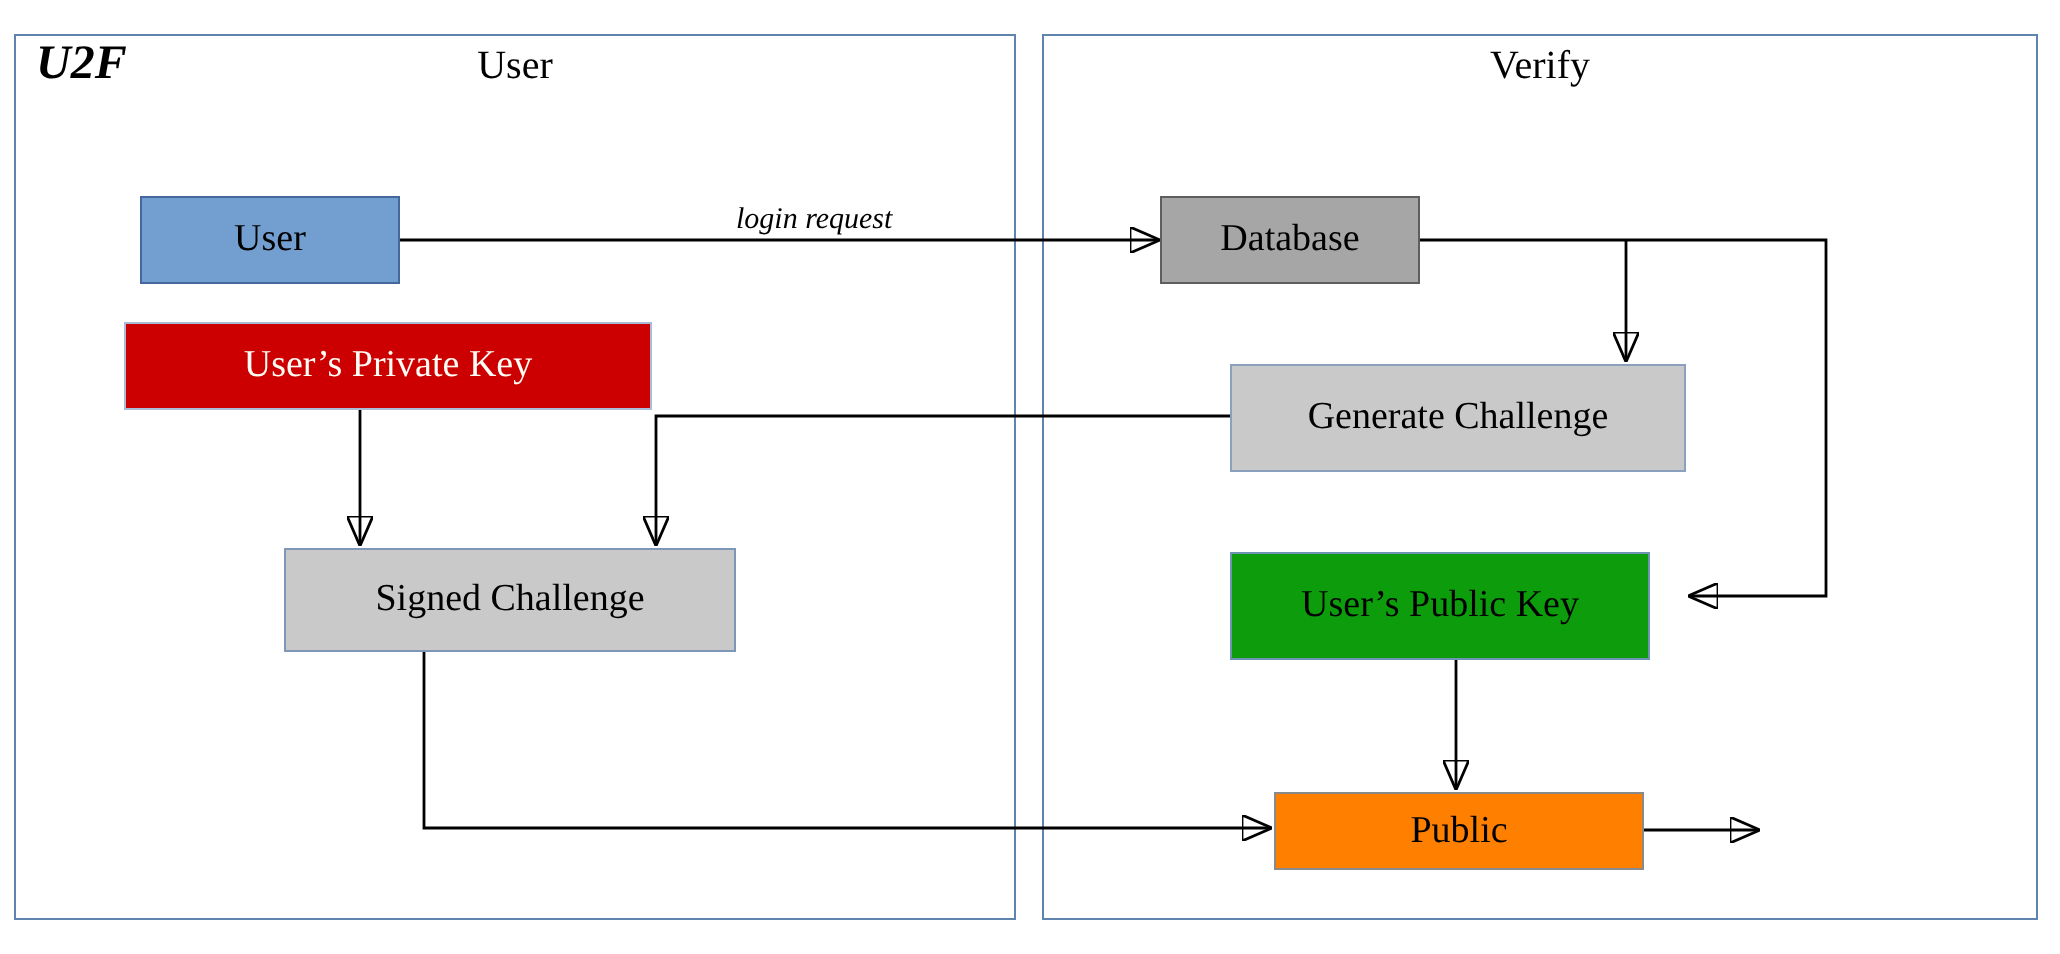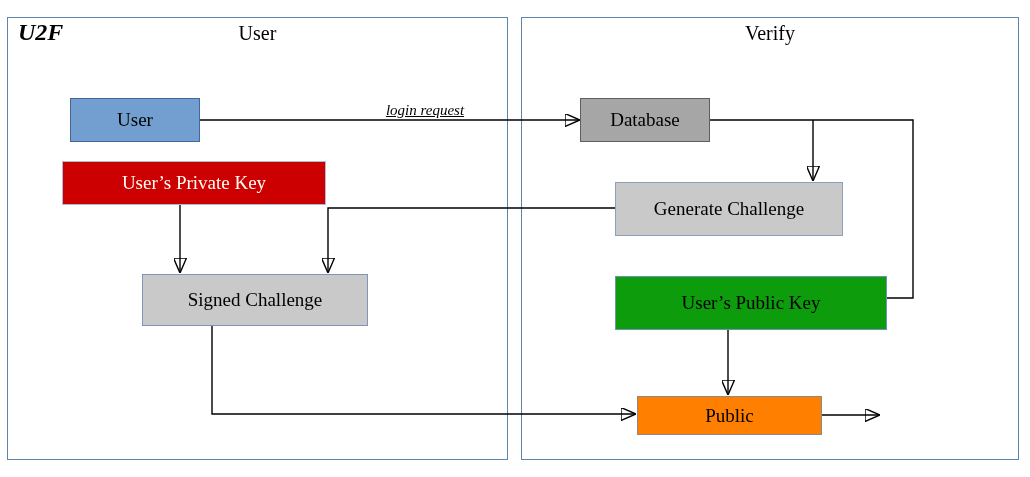--- a/index.html
+++ b/index.html
@@ -22,30 +22,30 @@
   }
   .node{
     position:absolute;box-sizing:border-box;display:flex;align-items:center;
     justify-content:center;font-size:19px;color:#000;text-align:center;
   }
   #node-user{left:70px;top:98px;width:130px;height:44px;border:1.5px solid #44679c;}
   #node-private-key{left:62px;top:161px;width:264px;height:44px;border:1.5px solid #a9bcd8;color:#fffdf5;}
   #node-signed-challenge{left:142px;top:274px;width:226px;height:52px;border:1.5px solid #7e97b8;}
   #node-database{left:580px;top:98px;width:130px;height:44px;border:1.5px solid #5e5e5e;}
   #node-generate-challenge{left:615px;top:182px;width:228px;height:54px;border:1.5px solid #8aa0bd;}
-  #node-public-key{left:615px;top:276px;width:272px;height:54px;border:1.5px solid #6e93b5;}
+  #node-public-key{left:615px;top:276px;width:210px;height:54px;border:1.5px solid #6e93b5;}
   #node-verify{left:637px;top:396px;width:185px;height:39px;border:1.5px solid #8a8a8a;}
   #node-login{left:881px;top:383px;width:112px;height:60px;border:1.5px solid #5e7ca3;font-size:21px;}
   #edge-layer{position:absolute;left:0;top:0;width:1030px;height:477px;pointer-events:none;}
   #edge-layer path{stroke:#000;stroke-width:1.4;fill:none;}
   .edge-label{
     position:absolute;font-style:italic;font-size:15px;color:#000;
     white-space:nowrap;
   }
-  #label-login-request{left:368px;top:102px;width:114px;text-align:center;text-decoration:underline;}
+  #label-login-request{left:368px;top:102px;width:114px;text-align:left;}
 </style>
 </head>
 <body>
 
 <div id="canvas">
 
   <div id="diagram-title">U2F</div>
 
   <div class="panel" id="panel-user">
     <div class="panel-title">User</div>

